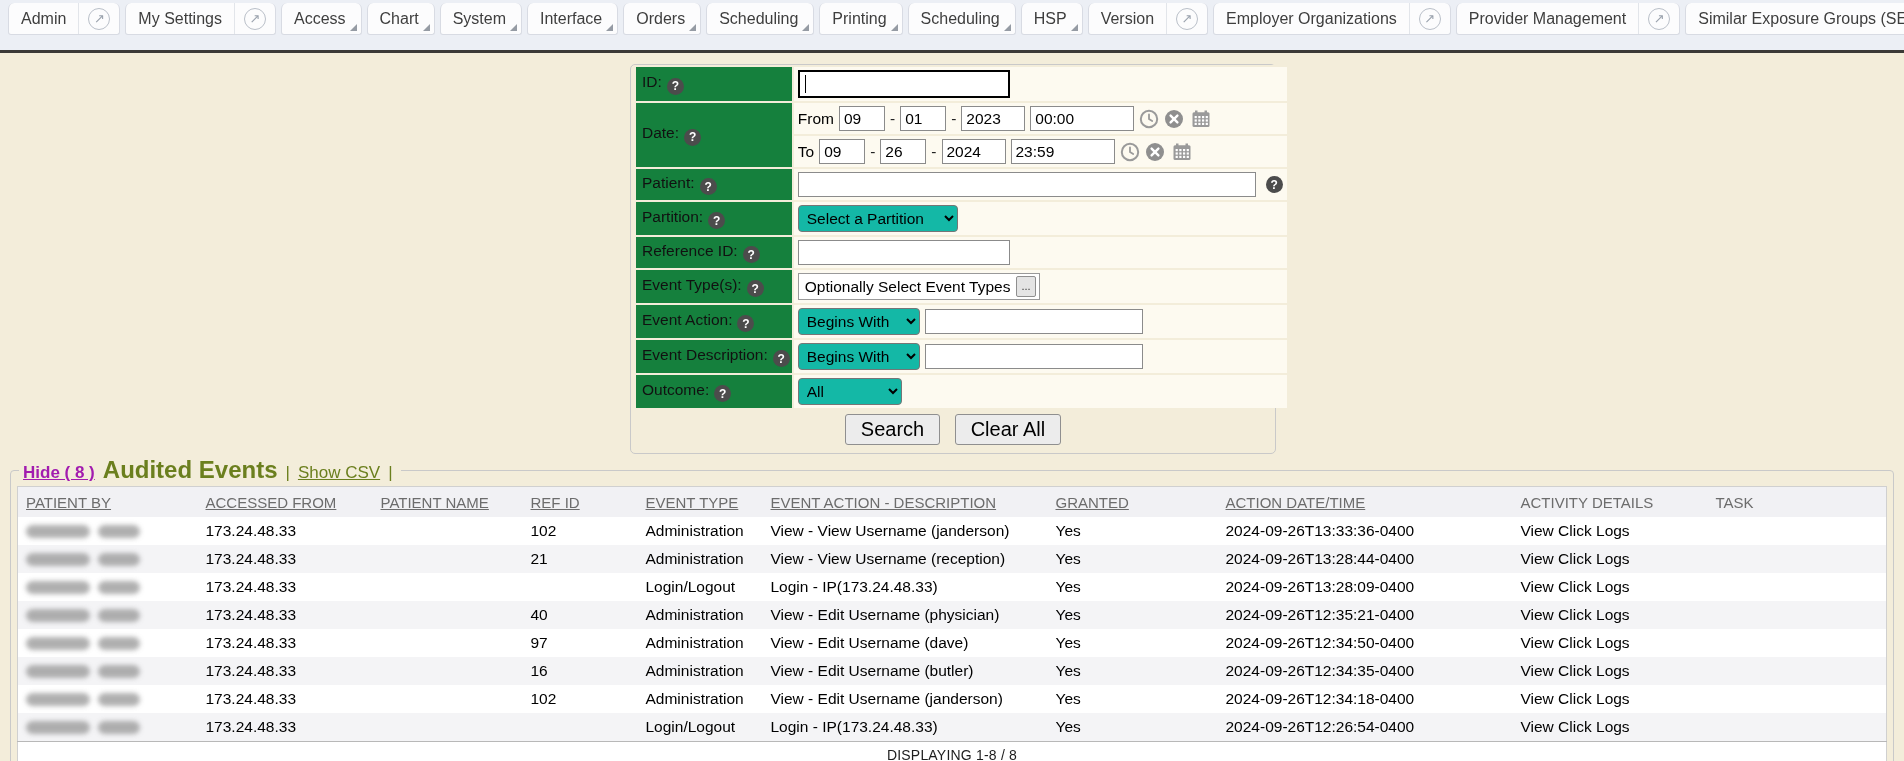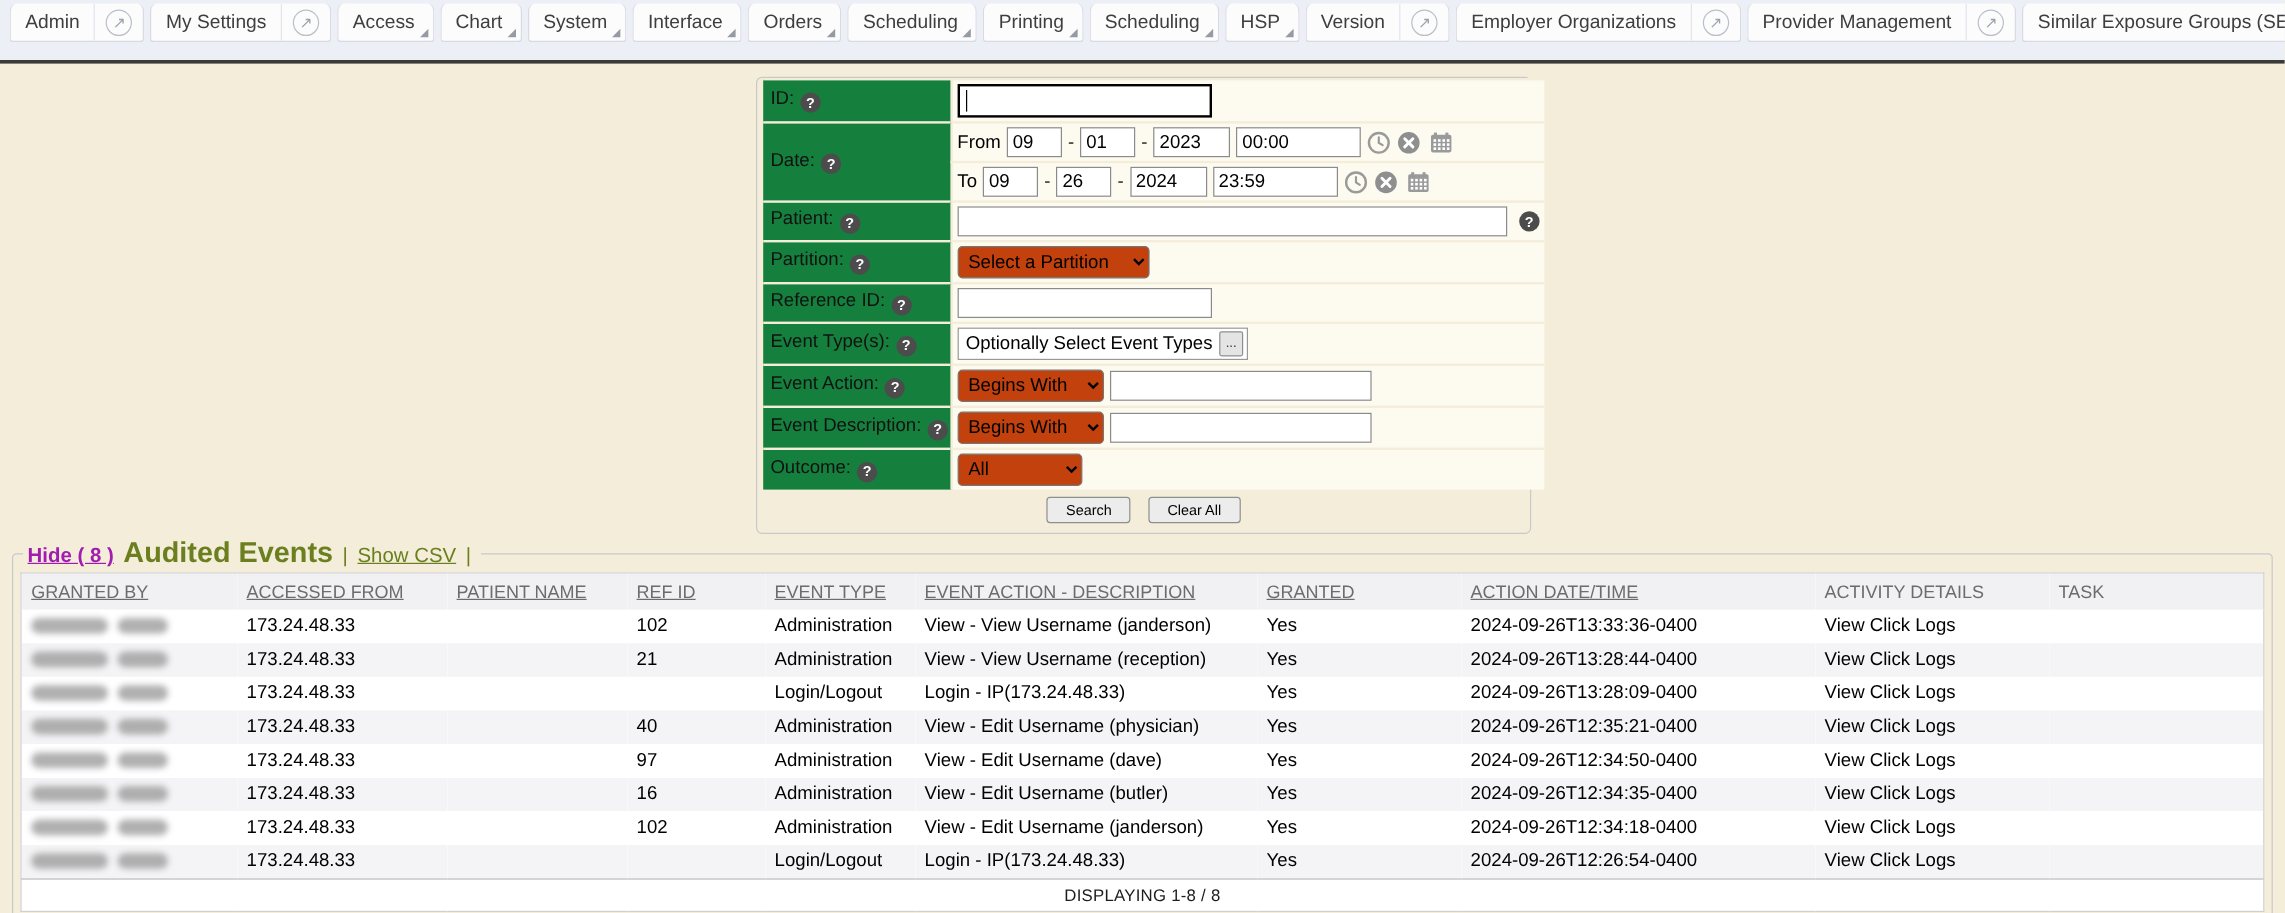--- a/index.html
+++ b/index.html
@@ -63,29 +63,29 @@
   .id-ti{width:212px;height:28px;border:2px solid #000}
   .caret{position:absolute;left:7px;top:5px;width:1.5px;height:18px;background:#000}
   .m-ti{width:46px}.y-ti{width:64px}.t-ti{width:104px}
   .patient-ti{width:458px}
   .ref-ti{width:212px}
   .ea-ti{width:218px}
   .dash{color:#222}
   .dicon{width:20px;height:20px;flex:0 0 auto;cursor:pointer}
   .dicon.cal{margin-left:2px}
   select{
-    font-family:inherit;font-size:15.5px;background:#c2410c;color:#000;
+    font-family:inherit;font-size:15.5px;background:#14b8a6;color:#000;
     border:1px solid #767676;border-radius:4px;padding:2px 4px;height:27px;
   }
   .partition-sel{width:160px}.match-sel{width:122px}.outcome-sel{width:104px}
   .ets-box{display:inline-flex;align-items:center;border:1px solid #999;background:#fff;padding:2px 3px 2px 6px;font-size:15.5px;gap:6px}
   .ets-btn{background:#e4e4e4;border:1px solid #8f8f8f;border-radius:2px;font-size:11px;line-height:1;padding:4px 4px;color:#333;cursor:pointer}
   .btn-row{text-align:center;padding:6px 0 2px}
   .btn{
-    font-family:inherit;font-size:12px;padding:3px 15px;background:#ececec;
+    font-family:inherit;font-size:20px;padding:3px 15px;background:#ececec;
     border:1px solid #8f8f8f;border-radius:3px;color:#000;margin:0 5px;cursor:pointer;
   }
   
   .events-fs{
     margin:2px 10px 0;border:1px solid #c9c9c9;border-radius:4px;
     padding:2px 6px 8px;box-sizing:border-box;
   }
   .events-legend{display:flex;align-items:baseline;gap:8px;padding:0 8px 0 4px;margin-left:2px}
   .hide-link{font-size:17px;font-weight:bold;color:#a21caf;text-decoration:underline;cursor:pointer}
   .events-title{font-size:24px;font-weight:bold;color:#6b7f1e}
@@ -393,21 +393,21 @@
         <col style="width:115px">
       <col style="width:125px">
         <col style="width:285px">
         <col style="width:170px">
         <col style="width:295px">
       <col style="width:195px">
         <col>
     </colgroup>
     <thead>
         <tr id="events-head-row">
-          <th><span class="th-link">GRANTED BY</span></th>
+          <th><span class="th-link">PATIENT BY</span></th>
           <th><span class="th-link">ACCESSED FROM</span></th>
           <th><span class="th-link">PATIENT NAME</span></th>
           <th><span class="th-link">REF ID</span></th>
           <th><span class="th-link">EVENT TYPE</span></th>
           <th><span class="th-link">EVENT ACTION - DESCRIPTION</span></th>
           <th><span class="th-link">GRANTED</span></th>
           <th><span class="th-link">ACTION DATE/TIME</span></th>
           <th><span class="th-plain">ACTIVITY DETAILS</span></th>
           <th><span class="th-plain">TASK</span></th>
         </tr>

